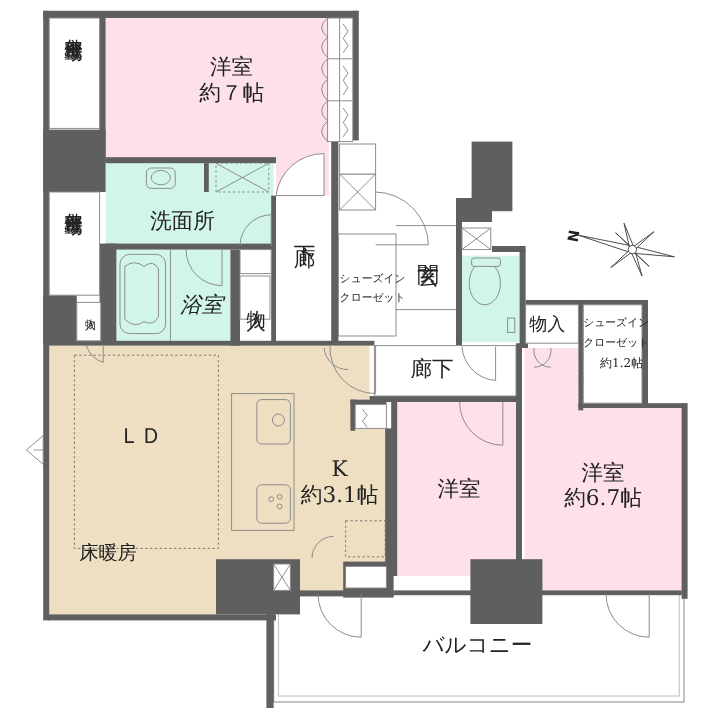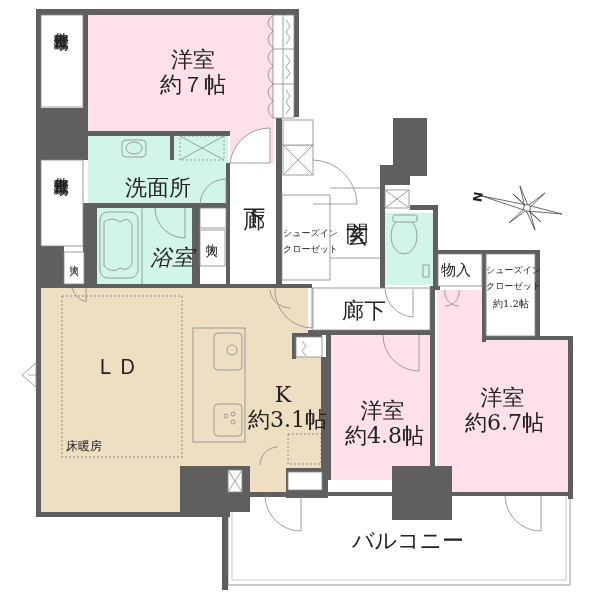--- a/index.html
+++ b/index.html
@@ -1,22 +1,22 @@
 <!DOCTYPE html>
 <html><head>
 <meta charset="utf-8">
 <style>
   html, body { margin: 0; padding: 0; background: #ffffff; }
   body { width: 600px; height: 600px; overflow: hidden; position: relative; font-family: "DejaVu Serif", "Liberation Serif", serif; }
   svg { position: absolute; left: 0; top: 0; }
   .lbl { position: absolute; color: #222; text-align: center; line-height: 1.15; white-space: nowrap; font-family: "DejaVu Serif", "Liberation Serif", serif; }
-  .lbl-lg { font-size: 22px; }
+  .lbl-lg { font-size: 18px; }
   .lbl-md { font-size: 15px; }
-  .lbl-sm { font-size: 12px; }
-  .lbl-xs { font-size: 9px; }
+  .lbl-sm { font-size: 16px; margin-top: 12px; }
+  .lbl-xs { font-size: 9px; text-align: right; }
   .vert { writing-mode: vertical-rl; text-orientation: upright; letter-spacing: 1px; }
 </style>
 </head>
 <body>
 
 <svg width="600" height="600" viewBox="0 0 600 600">
 
   <rect x="88" y="15" width="185" height="118" fill="#fde0e8"></rect>
   <rect x="230" y="118" width="44" height="45" fill="#fde0e8"></rect>
 
@@ -235,21 +235,20 @@
 </div>
 <div class="lbl lbl-sm" style="left:66px;top:440px;">床暖房</div>
 
 <div class="lbl lbl-lg" style="left:248px;top:382px;width:70px;">
   <div>K</div>
   <div>約3.1帖</div>
 </div>
 
 <div class="lbl lbl-lg" style="left:345px;top:398px;width:75px;">
   <div>洋室</div>
-  <div>約4.8帖</div>
 </div>
 
 <div class="lbl lbl-lg" style="left:465px;top:385px;width:75px;">
   <div>洋室</div>
   <div>約6.7帖</div>
 </div>
 
 <div class="lbl lbl-lg" style="left:352px;top:528px;">バルコニー</div>
 
 <div class="lbl" style="left:474px;top:190px;font-size:12px;font-weight:bold;font-family:'DejaVu Sans',sans-serif;transform:rotate(-80deg);">N</div>

